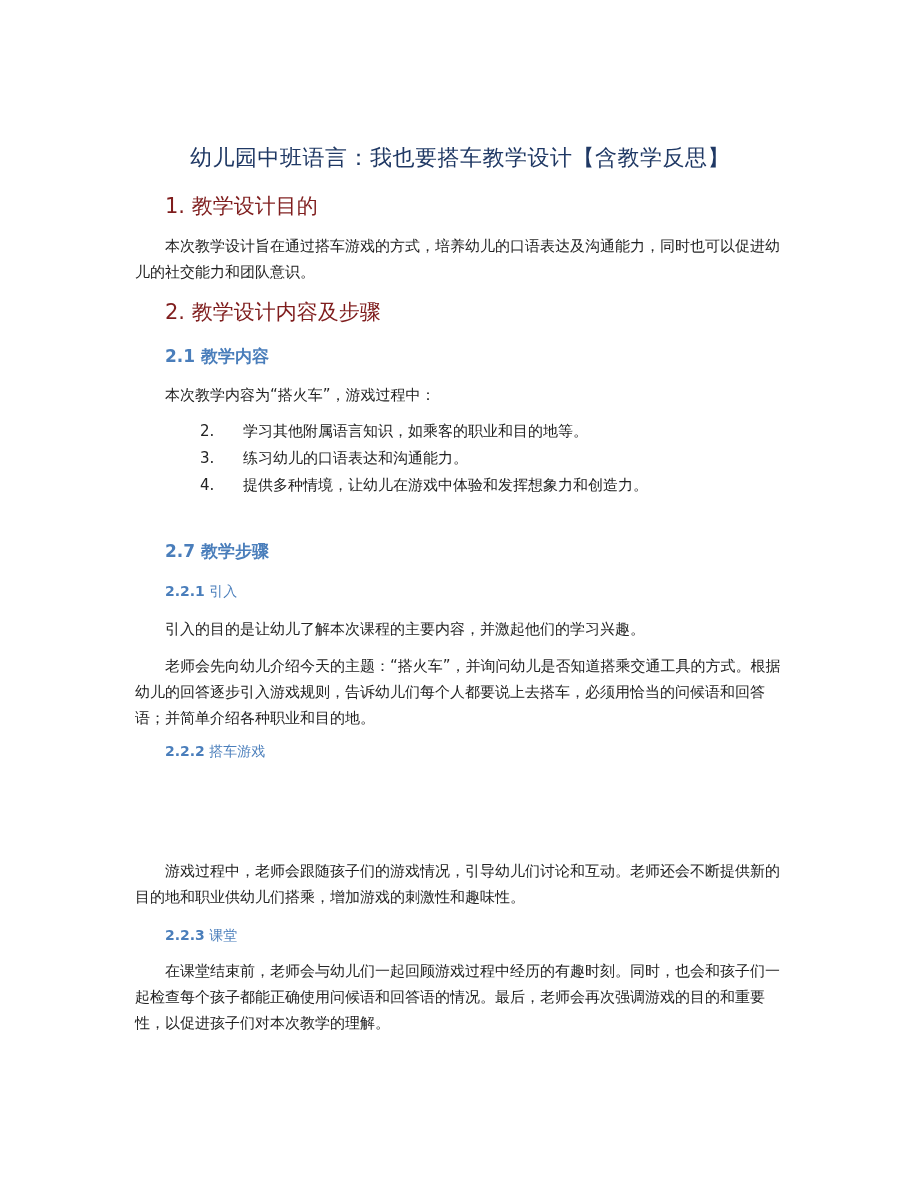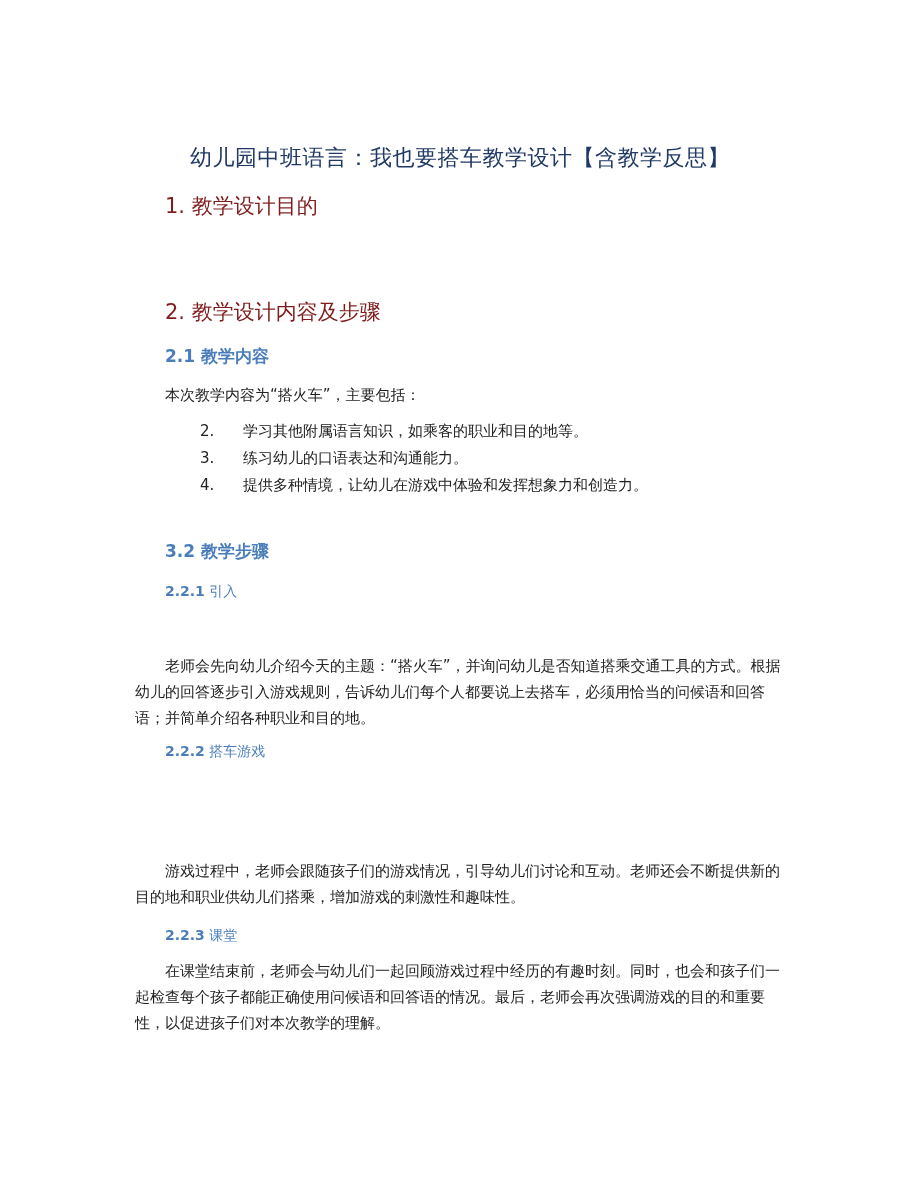--- a/index.html
+++ b/index.html
@@ -22,37 +22,39 @@
 </style>
 </head>
 <body>
 
 <div class="page">
 
   <div class="title">幼儿园中班语言：我也要搭车教学设计【含教学反思】</div>
 
   <div class="h1" style="top:191px;">1. 教学设计目的</div>
 
+  <div class="para" style="top:233px;"><span class="indent"></span><span>本次教学设计旨在通过搭车游戏的方式，培养幼儿的口语表达及沟通能力，同时也可以促进幼儿的社交能力和团队意识。</span></div>
 
   <div class="h1" style="top:297px;">2. 教学设计内容及步骤</div>
 
   <div class="h2" style="top:343px;"><span>2.1</span> <span class="t">教学内容</span></div>
 
-  <div class="plain" style="top:382px;">本次教学内容为“搭火车”，主要包括：</div>
+  <div class="plain" style="top:382px;">本次教学内容为“搭火车”，游戏过程中：</div>
 
   <div class="list" style="top:418px;">
     <div class="item"><span class="num">2.</span><span>学习其他附属语言知识，如乘客的职业和目的地等。</span></div>
     <div class="item"><span class="num">3.</span><span>练习幼儿的口语表达和沟通能力。</span></div>
     <div class="item"><span class="num">4.</span><span>提供多种情境，让幼儿在游戏中体验和发挥想象力和创造力。</span></div>
   </div>
 
-  <div class="h2" style="top:538px;"><span>3.2</span> <span class="t">教学步骤</span></div>
+  <div class="h2" style="top:538px;"><span>2.7</span> <span class="t">教学步骤</span></div>
 
   <div class="h3" style="top:580px;"><span class="n">2.2.1</span> <span>引入</span></div>
 
+  <div class="para" style="top:616px;"><span class="indent"></span><span>引入的目的是让幼儿了解本次课程的主要内容，并激起他们的学习兴趣。</span></div>
 
   <div class="para" style="top:653px;"><span class="indent"></span><span>老师会先向幼儿介绍今天的主题：“搭火车”，并询问幼儿是否知道搭乘交通工具的方式。根据幼儿的回答逐步引入游戏规则，告诉幼儿们每个人都要说上去搭车，必须用恰当的问候语和回答语；并简单介绍各种职业和目的地。</span></div>
 
   <div class="h3" style="top:740px;"><span class="n">2.2.2</span> <span>搭车游戏</span></div>
 
 
   <div class="para" style="top:858px;"><span class="indent"></span><span>游戏过程中，老师会跟随孩子们的游戏情况，引导幼儿们讨论和互动。老师还会不断提供新的目的地和职业供幼儿们搭乘，增加游戏的刺激性和趣味性。</span></div>
 
   <div class="h3" style="top:924px;"><span class="n">2.2.3</span> <span>课堂</span></div>
 

